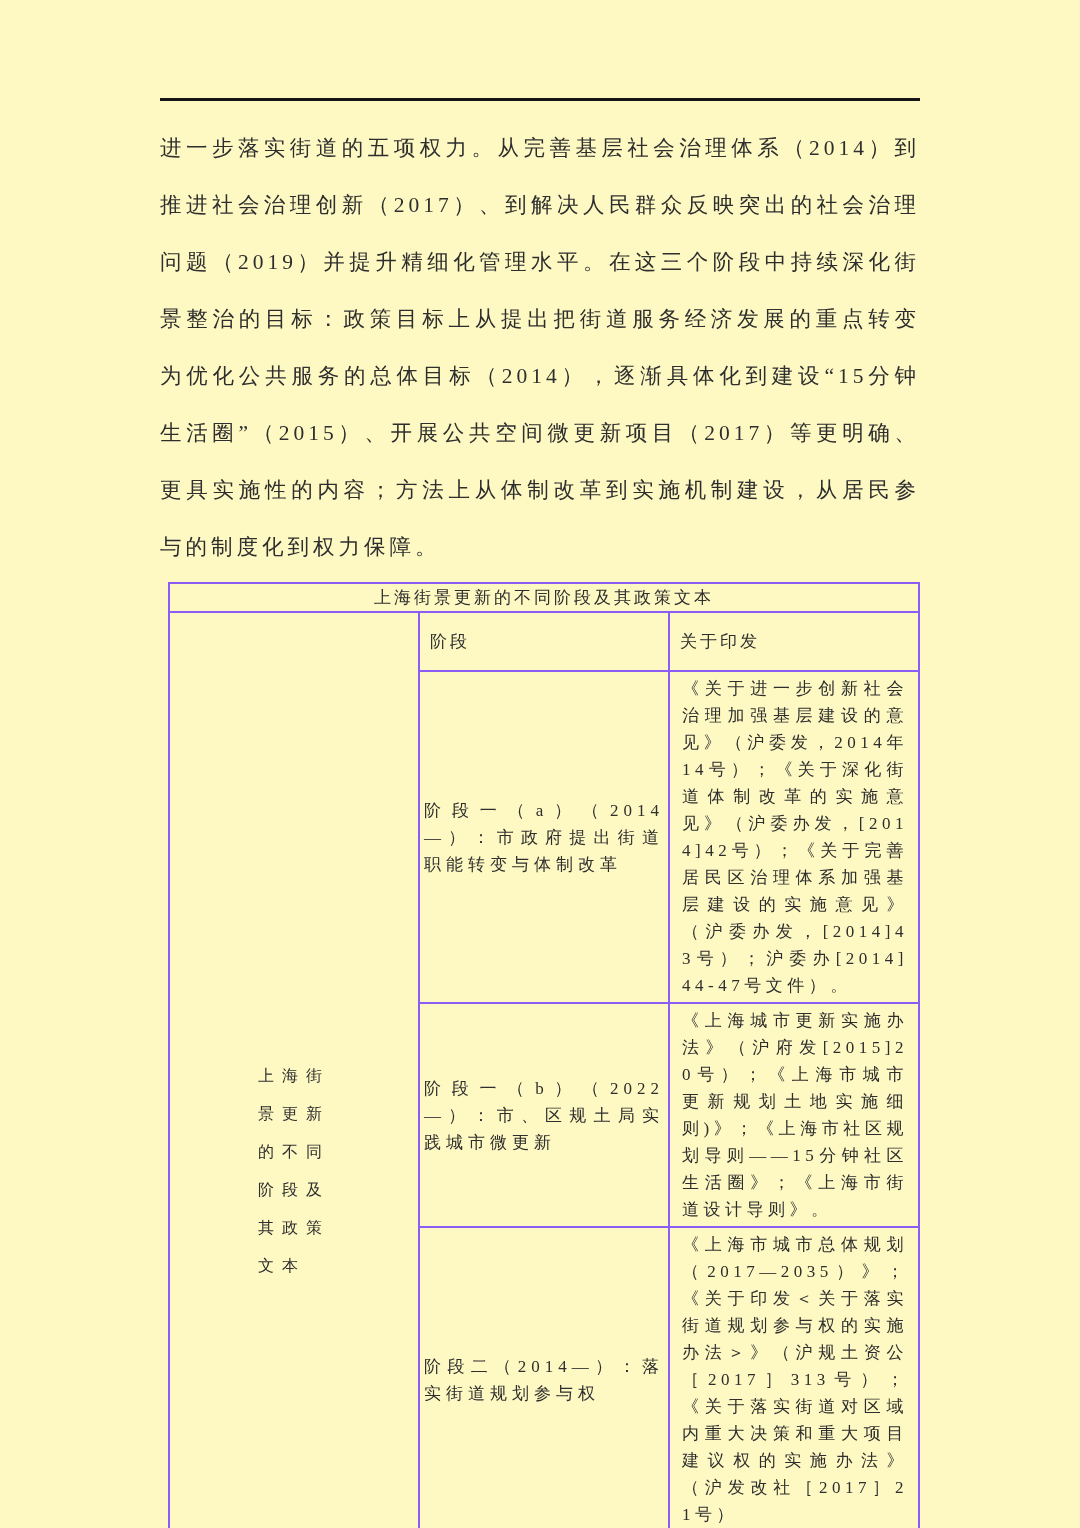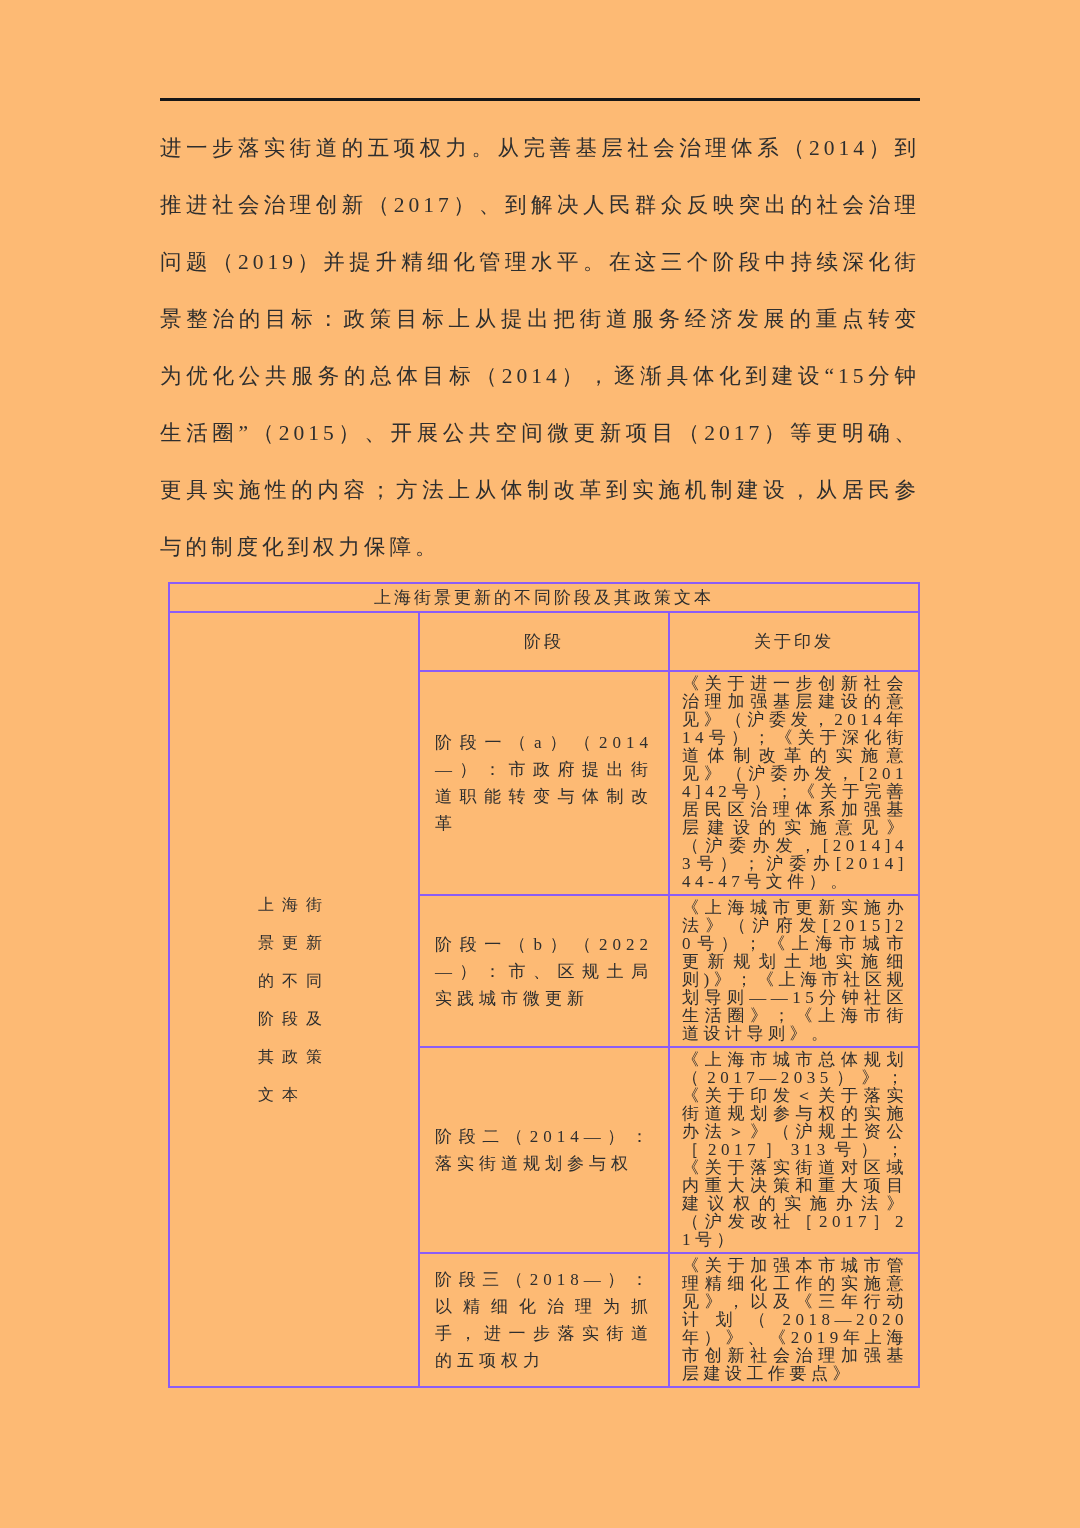--- a/index.html
+++ b/index.html
@@ -1,19 +1,19 @@
 <!DOCTYPE html>
 <html><head>
 <meta charset="utf-8">
 <style>
   html,body { margin:0; padding:0; background:#ffffff; }
   .page {
     position:relative;
     width:1080px; height:1528px;
-    background:#fdba74;
+    background:#fef9c3;
     color:#2e2e2e;
     font-family:"Liberation Serif","DejaVu Serif",serif;
     overflow:hidden;
   }
   .header-rule {
     position:absolute; left:160px; top:98px;
     width:760px; height:3px; background:#161616;
   }
   .content {
     position:absolute; left:160px; top:120px; width:760px;
@@ -42,21 +42,21 @@
   .title-cell {
     height:29px;
     text-align:center;
     vertical-align:middle;
     font-size:17px;
     letter-spacing:3px;
     padding:0 6px;
   }
   .col-head {
     height:32px;
-    text-align:center;
+    text-align:left;
     vertical-align:middle;
     font-size:17px;
     letter-spacing:3px;
     padding:17px 10px;
   }
   .side-cell {
     width:90px;
     vertical-align:middle;
     padding:0;
   }
@@ -67,28 +67,28 @@
     line-height:38px;
     letter-spacing:8px;
     text-align:justify;
     word-break:break-all;
   }
   .stage-cell {
     width:224px;
     font-size:17px;
     line-height:27px;
     letter-spacing:5px;
-    padding:3px 15px;
+    padding:3px 4px;
     vertical-align:middle;
     text-align:justify;
     word-break:break-all;
   }
   .policy-cell {
     font-size:17px;
-    line-height:18px;
+    line-height:27px;
     letter-spacing:4.5px;
     padding:3px 10px 3px 12px;
     vertical-align:top;
     text-align:justify;
     word-break:break-all;
   }
   tr.r1 { height:199px; }
   tr.r2 { height:140px; }
   tr.r3 { height:175px; }
   tr.r4 { height:110px; }

